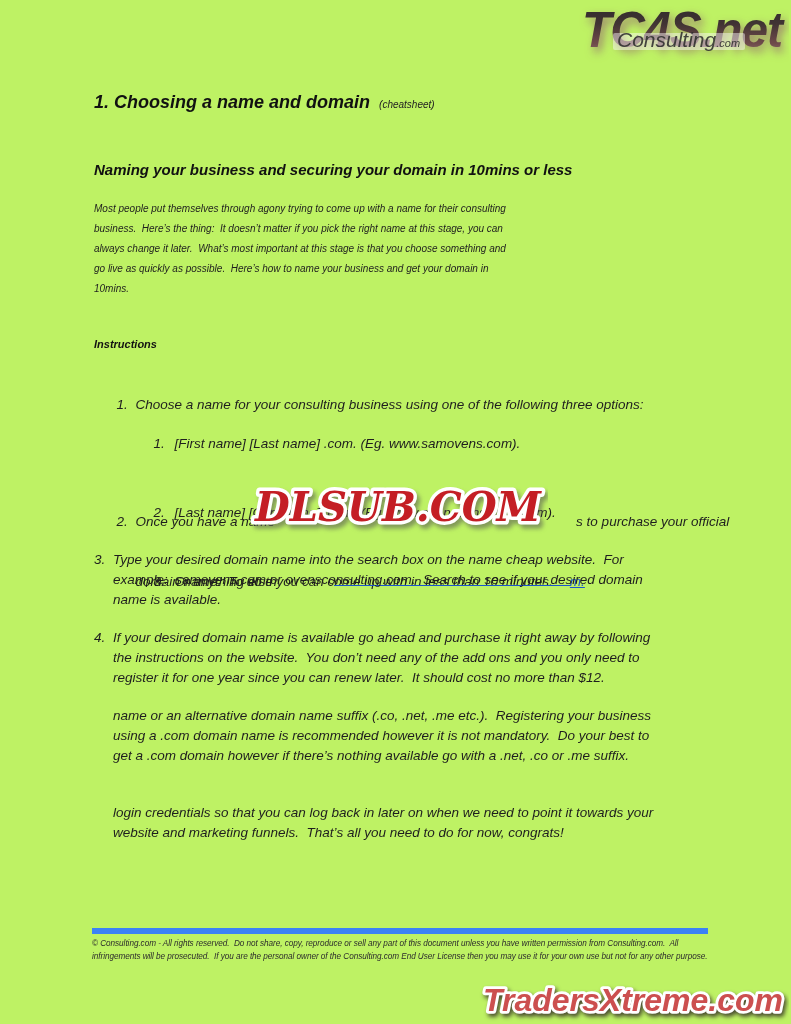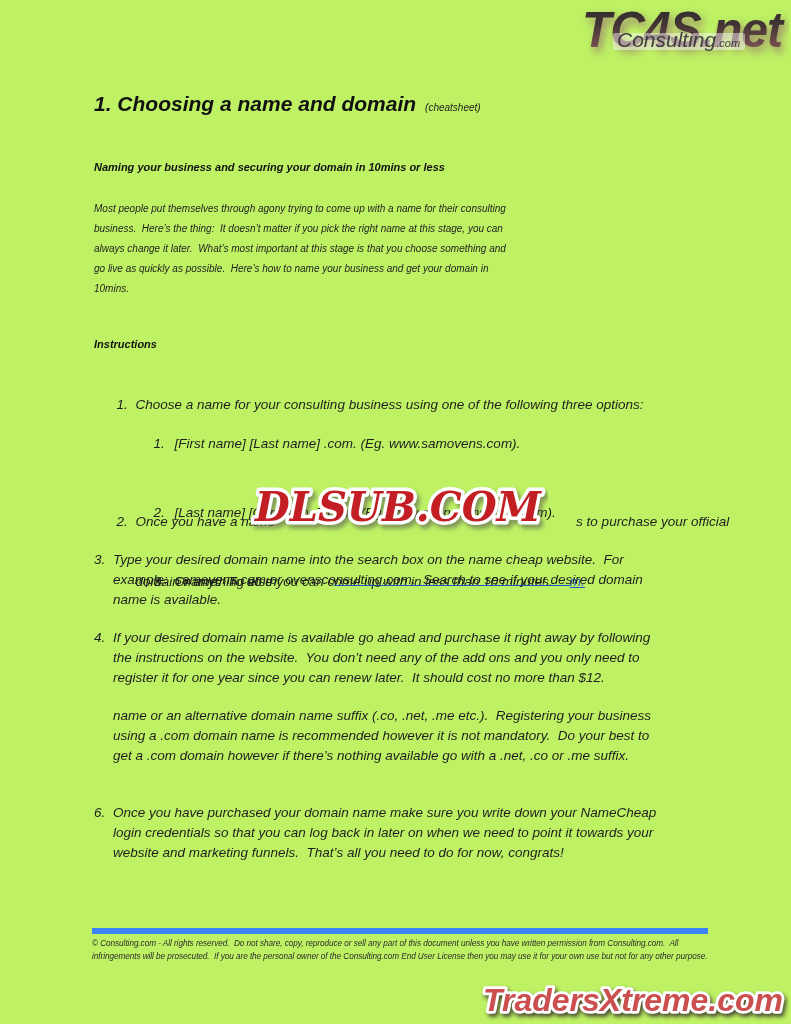--- a/index.html
+++ b/index.html
@@ -10,24 +10,24 @@
     font-family:"Liberation Sans", sans-serif; color:#1e1e1e;font-style:italic;
   }
   .abs { position:absolute; }
   .pre { white-space:pre; }
 
   
   .logo-tc { top:3px; right:2px; width:212px; height:60px; }
 
   
   .doc-title { left:94px; top:92px; white-space:nowrap; }
-  .doc-title .main { font-size:21px; font-weight:bold; color:#111; }
+  .doc-title .main { font-size:18px; font-weight:bold; color:#111; }
   .doc-title .suffix { font-size:10px; font-weight:normal; margin-left:9px; color:#222; }
 
-  .subhead { left:94px; top:161px; font-size:11px; font-weight:bold; color:#111; }
+  .subhead { left:94px; top:161px; font-size:15px; font-weight:bold; color:#111; }
 
   .intro { left:94px; top:199px; font-size:10px; line-height:20px; }
   .intro div { white-space:pre; }
 
   .instructions { left:94px; top:338px; font-size:11px; font-weight:bold; color:#111; }
 
   .item { font-size:13.5px; line-height:20px; }
   .item .row { white-space:pre; }
   .item .num { display:inline-block; width:19px; }
   .item .cont { padding-left:19px; white-space:pre; }
@@ -136,21 +136,20 @@
     <div class="row cont">register it for one year since you can renew later.  It should cost no more than $12.</div>
   </div>
 
   <div class="abs item item5">
     <div class="row cont">name or an alternative domain name suffix (.co, .net, .me etc.).  Registering your business</div>
     <div class="row cont">using a .com domain name is recommended however it is not mandatory.  Do your best to</div>
     <div class="row cont">get a .com domain however if there’s nothing available go with a .net, .co or .me suffix.</div>
   </div>
 
   <div class="abs item item6">
-    <div class="row"><span class="num">6.</span><span class="pre">Once you have purchased your domain name make sure you write down your NameCheap</span></div>
     <div class="row cont">login credentials so that you can log back in later on when we need to point it towards your</div>
     <div class="row cont">website and marketing funnels.  That’s all you need to do for now, congrats!</div>
   </div>
 
   <svg class="abs wm-center slab" viewBox="0 0 300 54">
     <text x="150" y="40" text-anchor="middle" font-size="41" font-weight="bold" textLength="286" lengthAdjust="spacingAndGlyphs" fill="#c41e25" stroke="#ffffff" stroke-width="7" stroke-linejoin="round" style="paint-order:stroke; filter:drop-shadow(3px 4px 2px rgba(80,80,80,0.55));">DLSUB.COM</text>
   </svg>
 
   <div class="abs footer">
     <div>© Consulting.com - All rights reserved.  Do not share, copy, reproduce or sell any part of this document unless you have written permission from Consulting.com.  All</div>

